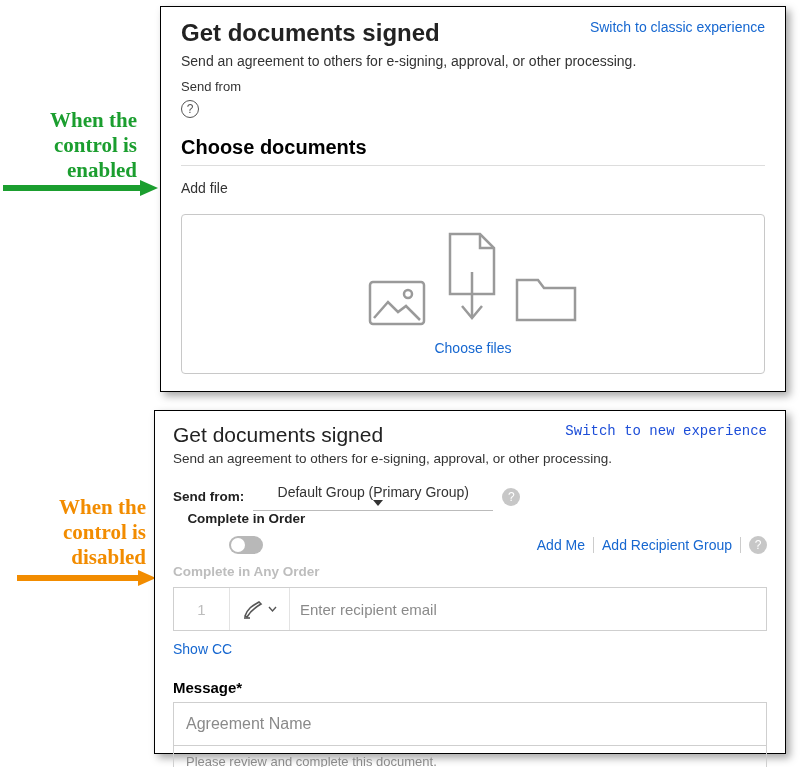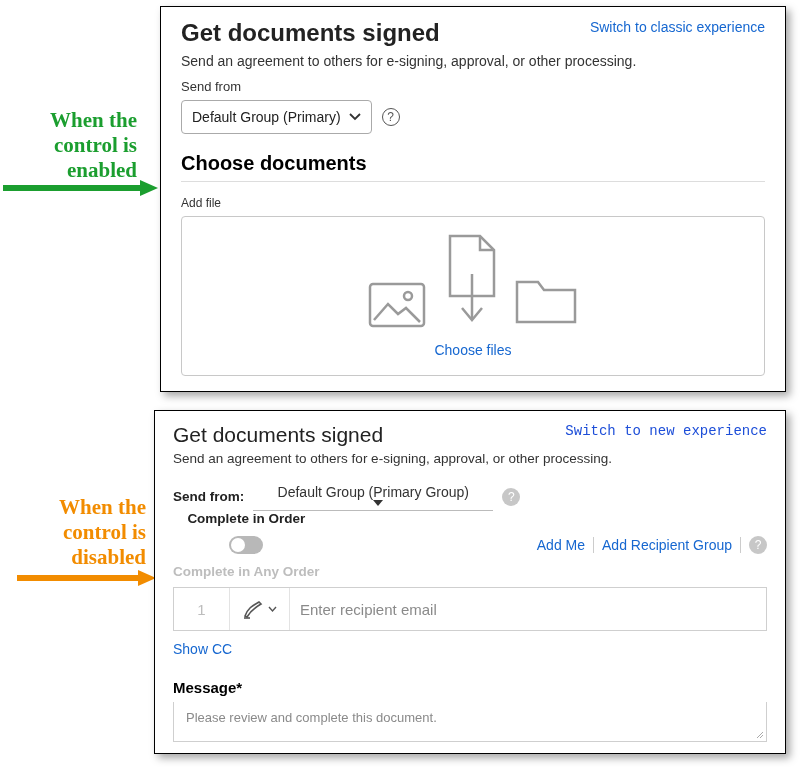--- a/index.html
+++ b/index.html
@@ -42,21 +42,21 @@
     font-size: 14px; color: #222; cursor: pointer; justify-content: space-between;
   }
   .panelA .chev-down { margin-left: 8px; }
   .panelA .help {
     width: 18px; height: 18px; border: 1.2px solid #555; border-radius: 50%;
     display: flex; align-items: center; justify-content: center; font-size: 12px; color:#555;
     cursor: pointer;
   }
   .panelA .choose-hd { font-size: 20px; font-weight: 700; margin: 18px 0 6px; }
   .panelA .rule { border: 0; border-top: 1px solid #ddd; margin: 0 0 14px; }
-  .panelA .addfile-lbl { font-size: 12px; color: #333; margin-bottom: 6px; }
+  .panelA .addfile-lbl { font-size: 14px; color: #333; margin-bottom: 18px; }
   .panelA .dropzone {
     border: 1px solid #c8c8c8; border-radius: 4px; height: 160px;
     display: flex; flex-direction: column; align-items: center; justify-content: center;
     cursor: pointer;
   }
   .panelA .icons { display: flex; align-items: flex-end; gap: 14px; color: #9a9a9a; }
   .panelA .choose-files { color: #1667d0; font-size: 14px; margin-top: 14px; cursor: pointer; }
 
   
   .panelB .hdr { padding: 12px 18px 0 18px; }
@@ -147,26 +147,20 @@
     <div class="hdr">
       <div class="title-row">
         <div class="title">Get documents signed</div>
         <div class="switch-link">Switch to classic experience</div>
       </div>
       <div class="subtitle">Send an agreement to others for e-signing, approval, or other processing.</div>
     </div>
     <div class="section">
       <div class="sendfrom-lbl">Send from</div>
       <div class="sendfrom-row">
-        <div class="dropdown">
-          <span>Default Group (Primary)</span>
-          <svg class="chev-down" width="12" height="12">
-            <polyline points="1,3 6,8 11,3" fill="none" stroke="#333" stroke-width="1.8"></polyline>
-          </svg>
-        </div>
         <div class="help">?</div>
       </div>
 
       <div class="choose-hd">Choose documents</div>
       <hr class="rule">
 
       <div class="addfile-lbl">Add file</div>
       <div class="dropzone">
         <div class="icons">
           <svg width="58" height="46">
@@ -235,20 +229,21 @@
           <svg width="9" height="9">
             <polyline points="1,2 4.5,6 8,2" fill="none" stroke="#555" stroke-width="1.4"></polyline>
           </svg>
         </div>
         <div class="recip-entry">Enter recipient email</div>
       </div>
 
       <div class="showcc">Show CC</div>
 
       <div class="msg-hd">Message*</div>
+      <div class="agr-name">Agreement Name</div>
       <div class="agr-body">
         <span>Please review and complete this document.</span>
         <span class="resize">
           <svg width="10" height="10">
               <path d="M9 3 L3 9 M9 6 L6 9" stroke="#aaa" stroke-width="1"></path>
             </svg>
         </span>
       </div>
     </div>
   </div>

